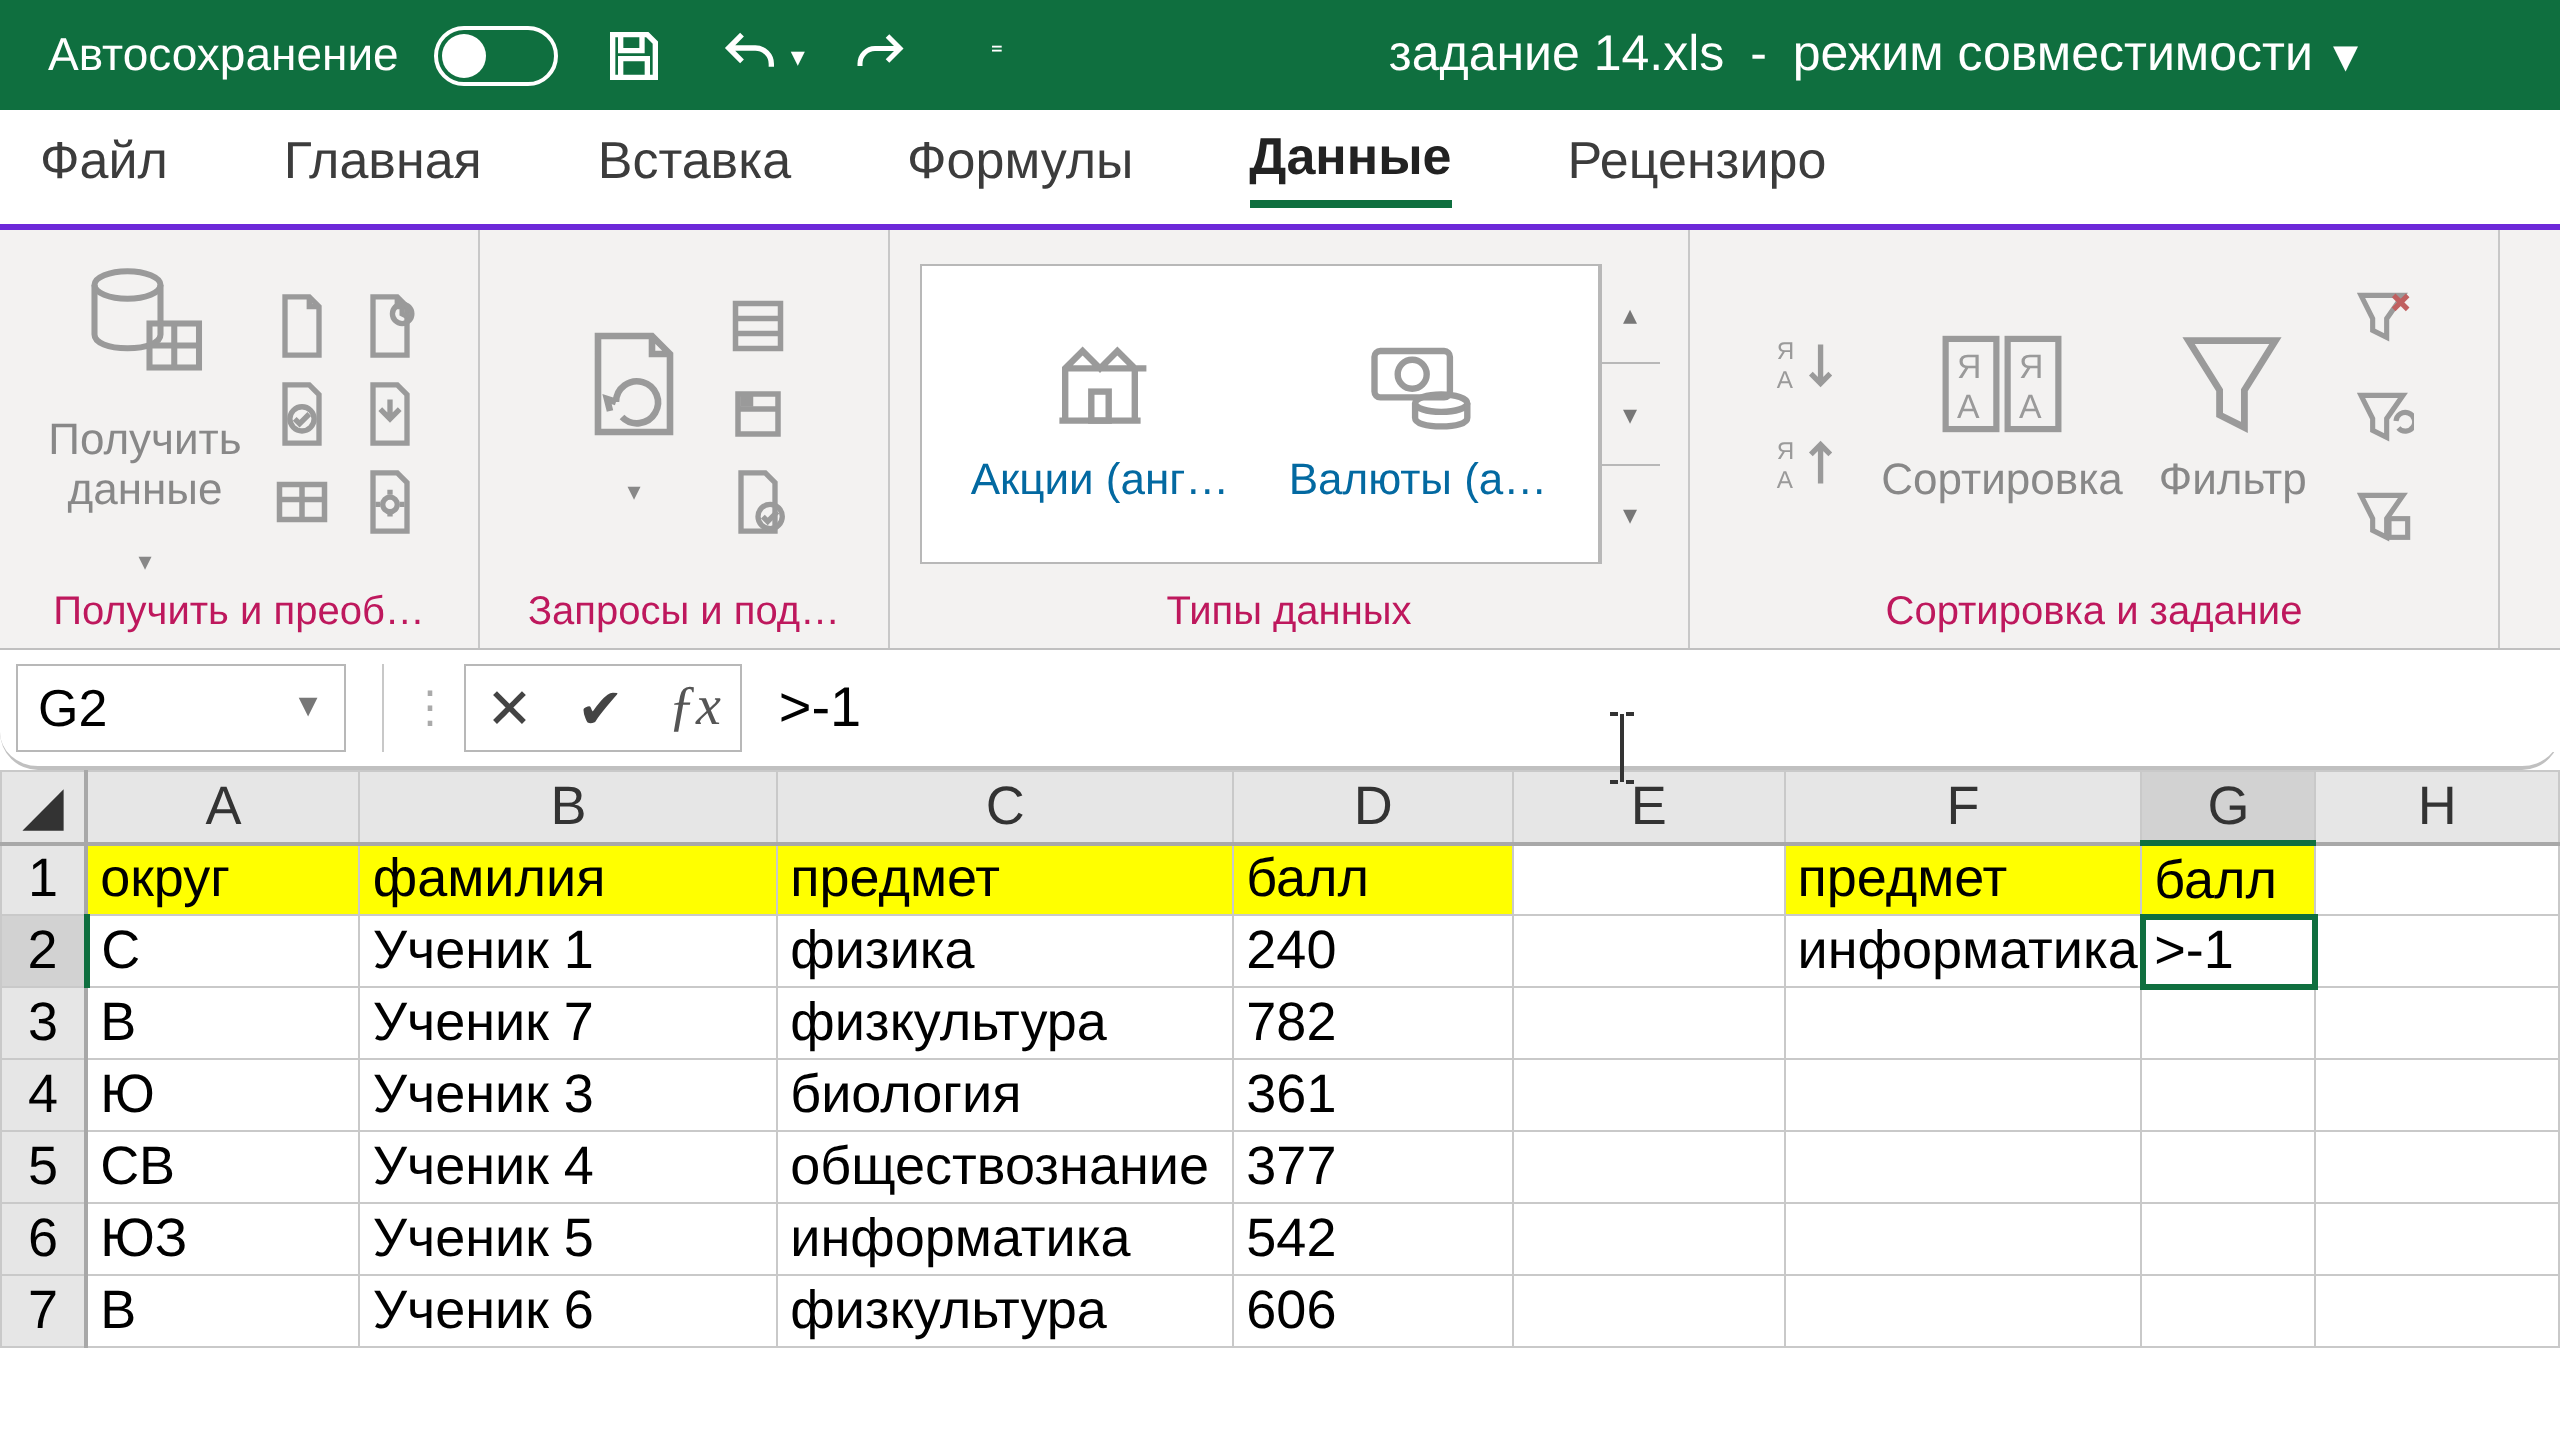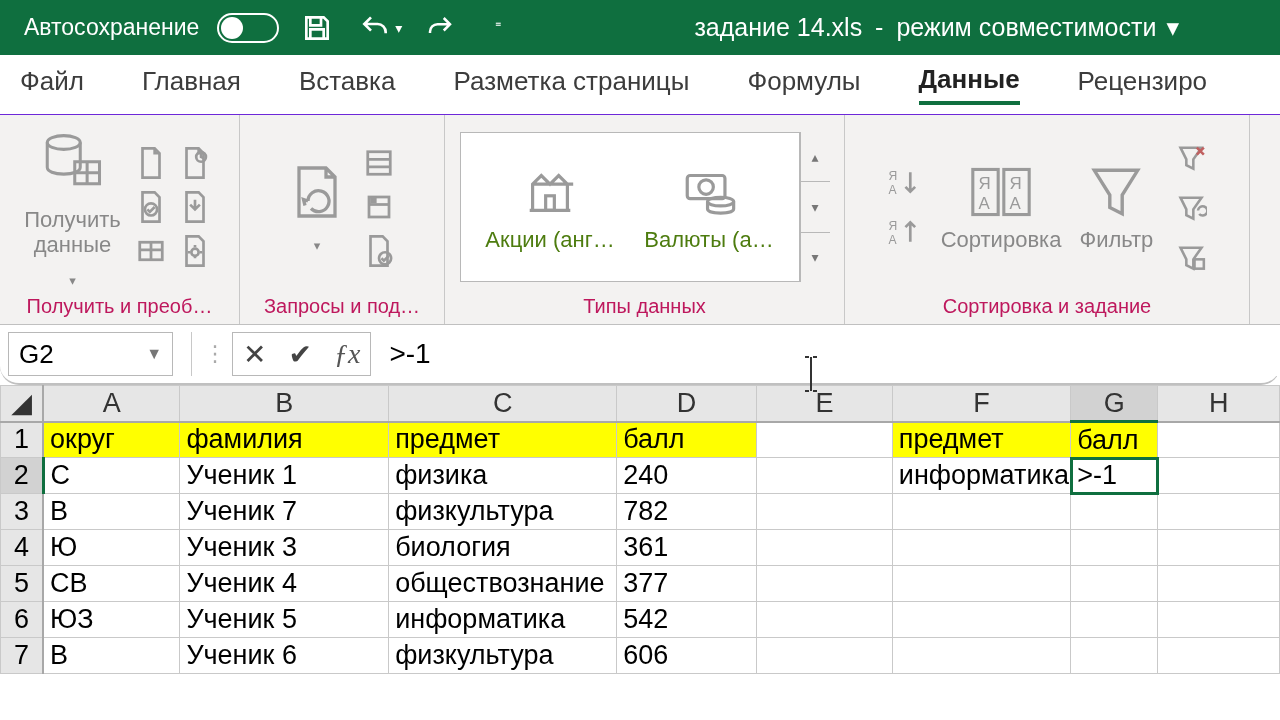--- a/index.html
+++ b/index.html
@@ -12,21 +12,21 @@
   .autosave-knob { width: 22px; height: 22px; background: #fff; border-radius: 50%; }
   .tb-icon-btn { width: 40px; height: 40px; display: flex; align-items: center; justify-content: center; color: #fff; }
   .tb-icon-btn svg { stroke: #fff; fill: none; stroke-width: 2; }
   .undo-group { display: flex; align-items: center; }
   .title-spacer { flex: 0 0 140px; }
   .doc-title { font-size: 25px; display:flex; align-items:center; gap:6px;}
   .doc-mode { font-size:25px; }
   .tb-dropdown { margin-left: 4px; }
 
   
-  .ribbon-tabs { height: 60px; background: #fff; border-bottom: 1px solid #6d28d9; display: flex; align-items: center; padding: 0 20px; gap: 58px; font-size: 26px; color: #3c3c3c; }
+  .ribbon-tabs { height: 60px; background: #fff; border-bottom: 3px solid #6d28d9; display: flex; align-items: center; padding: 0 20px; gap: 58px; font-size: 26px; color: #3c3c3c; }
   .ribbon-tab { cursor: pointer; padding-bottom: 6px; }
   .ribbon-tab.active { font-weight: 700; border-bottom: 4px solid #0f6f3f; color:#222; }
 
   
   .ribbon { height: 210px; background: #f3f2f1; border-bottom: 1px solid #c0c0c0; display: flex; }
   .rgroup { border-right: 1px solid #c8c8c8; display: flex; flex-direction: column; justify-content: space-between; align-items: center; padding: 8px 10px 6px; }
   .rgroup-body { flex: 1; display: flex; align-items: center; justify-content: center; gap: 10px; }
   .rgroup-label { font-size: 20px; color: #be185d; padding-top: 4px; text-align:center; white-space:nowrap; overflow:hidden; text-overflow:ellipsis; width:100%; }
 
   .big-btn { display: flex; flex-direction: column; align-items: center; justify-content: center; gap: 16px; color: #888; }
@@ -35,21 +35,21 @@
   .mid-btn .lbl { font-size: 22px; }
 
   .icon-cell { width: 40px; height: 40px; display:flex; align-items:center; justify-content:center; }
   .grey-stroke { stroke:#9a9a9a; fill:none; stroke-width:2.2; }
   .grey-fill { fill:#9a9a9a; }
 
   .types-box { border:1px solid #b8b8b8; background:#fff; height:150px; width:340px; display:flex; align-items:center; justify-content:space-around; padding:0 10px; }
   .types-spin { width:30px; height:150px; border-left:1px solid #b8b8b8; display:flex; flex-direction:column; }
   .types-spin div { flex:1; display:flex; align-items:center; justify-content:center; border-bottom:1px solid #b8b8b8; color:#777; font-size:14px; }
   .types-spin div:last-child{border-bottom:none;}
-  .type-item { display:flex; flex-direction:column; align-items:center; gap:8px; color:#4d7c0f;}
+  .type-item { display:flex; flex-direction:column; align-items:center; gap:8px; color:#0369a1;}
   .type-item .lbl { font-size:22px; }
 
   
   .formula-bar { height: 60px; border-bottom: 2px solid #c0c0c0; display: flex; align-items: center; background: #fff; border-radius: 19px; }
   .namebox { width: 165px; margin: 0 12px 0 8px; height: 44px; border: 1px solid #b8b8b8; background:#fff; display:flex; align-items:center; justify-content:space-between; padding:0 10px; font-size:26px; }
   .namebox .dd { color:#777; font-size:16px;}
   .fb-sep { width:1px; height:44px; background:#c8c8c8; margin:0 6px;}
   .fb-btns { display:flex; align-items:center; border:1px solid #b8b8b8; height:44px; padding:0 10px; gap:22px; font-size:28px; color:#555; }
   .fb-fx { font-style:italic; font-family: "Times New Roman", serif; font-size:28px; }
   .fb-input { flex:1; height:44px; border:none; font-size:28px; padding:0 18px; outline:none; font-family:inherit; }
@@ -103,21 +103,20 @@
       <span>&nbsp;-&nbsp;</span>
     <span class="doc-mode">режим совместимости</span>
     <span class="tb-dropdown">▾</span>
   </span>
 </div>
 
 <div class="ribbon-tabs">
   <div class="ribbon-tab">Файл</div>
   <div class="ribbon-tab">Главная</div>
   <div class="ribbon-tab">Вставка</div>
-  <div class="ribbon-tab">Разметка страницы</div>
   <div class="ribbon-tab">Формулы</div>
   <div class="ribbon-tab active">Данные</div>
   <div class="ribbon-tab">Рецензиро</div>
 </div>
 
 <div class="ribbon">
 
   <div class="rgroup" style="width:240px;">
     <div class="rgroup-body">
       <div class="big-btn">

